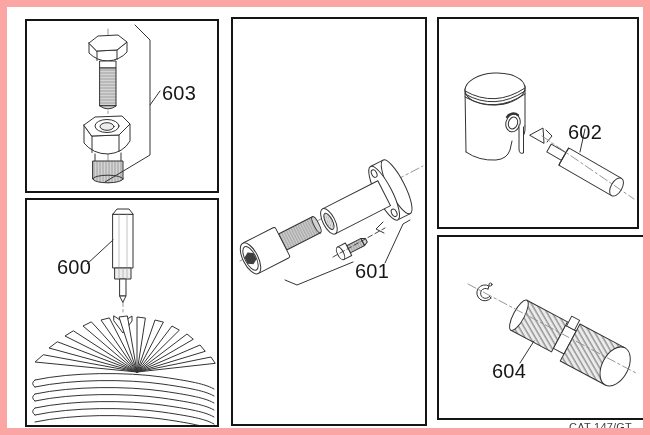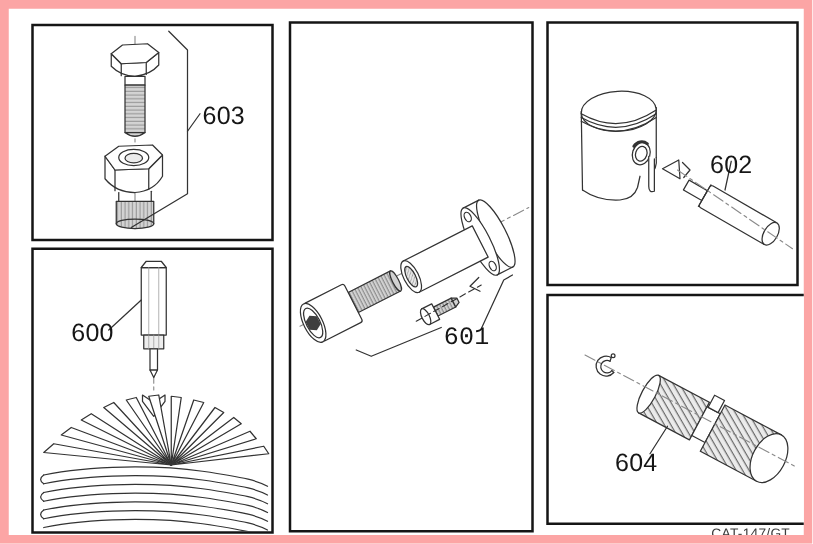--- a/index.html
+++ b/index.html
@@ -22,21 +22,21 @@
     letter-spacing:0.2px;
     margin-left:28px;
   }
   #p603 { left:18px;  top:12px;  width:194px; height:174px; }
   #p600 { left:18px;  top:191px; width:194px; height:229px; }
   #p601 { left:224px; top:10px;  width:196px; height:409px; }
   #p602 { left:430px; top:10px;  width:202px; height:212px; }
   #p604 { left:430px; top:228px; width:216px; height:185px; }
   #p603 .part-label { left:135px; top:62px; }
   #p600 .part-label { left:30px;  top:57px; }
-  #p601 .part-label { left:122px; top:242px;font-family:Liberation Mono, monospace; }
+  #p601 .part-label { left:122px; top:242px; }
   #p602 .part-label { left:129px; top:92px;margin-top:11px; }
   #p604 .part-label { left:53px;  top:124px; }
   .art { stroke:#333; fill:none; stroke-width:1; stroke-linejoin:round; stroke-linecap:round; }
   .cl  { stroke:#8a8a8a; stroke-width:0.9; stroke-dasharray:9 3 2.5 3; }
   .dl  { stroke-dasharray:5 3; stroke-width:0.9; }
   .thin { stroke-width:0.6; stroke:#9a9a9a; }
 </style>
 </head>
 <body>
 

